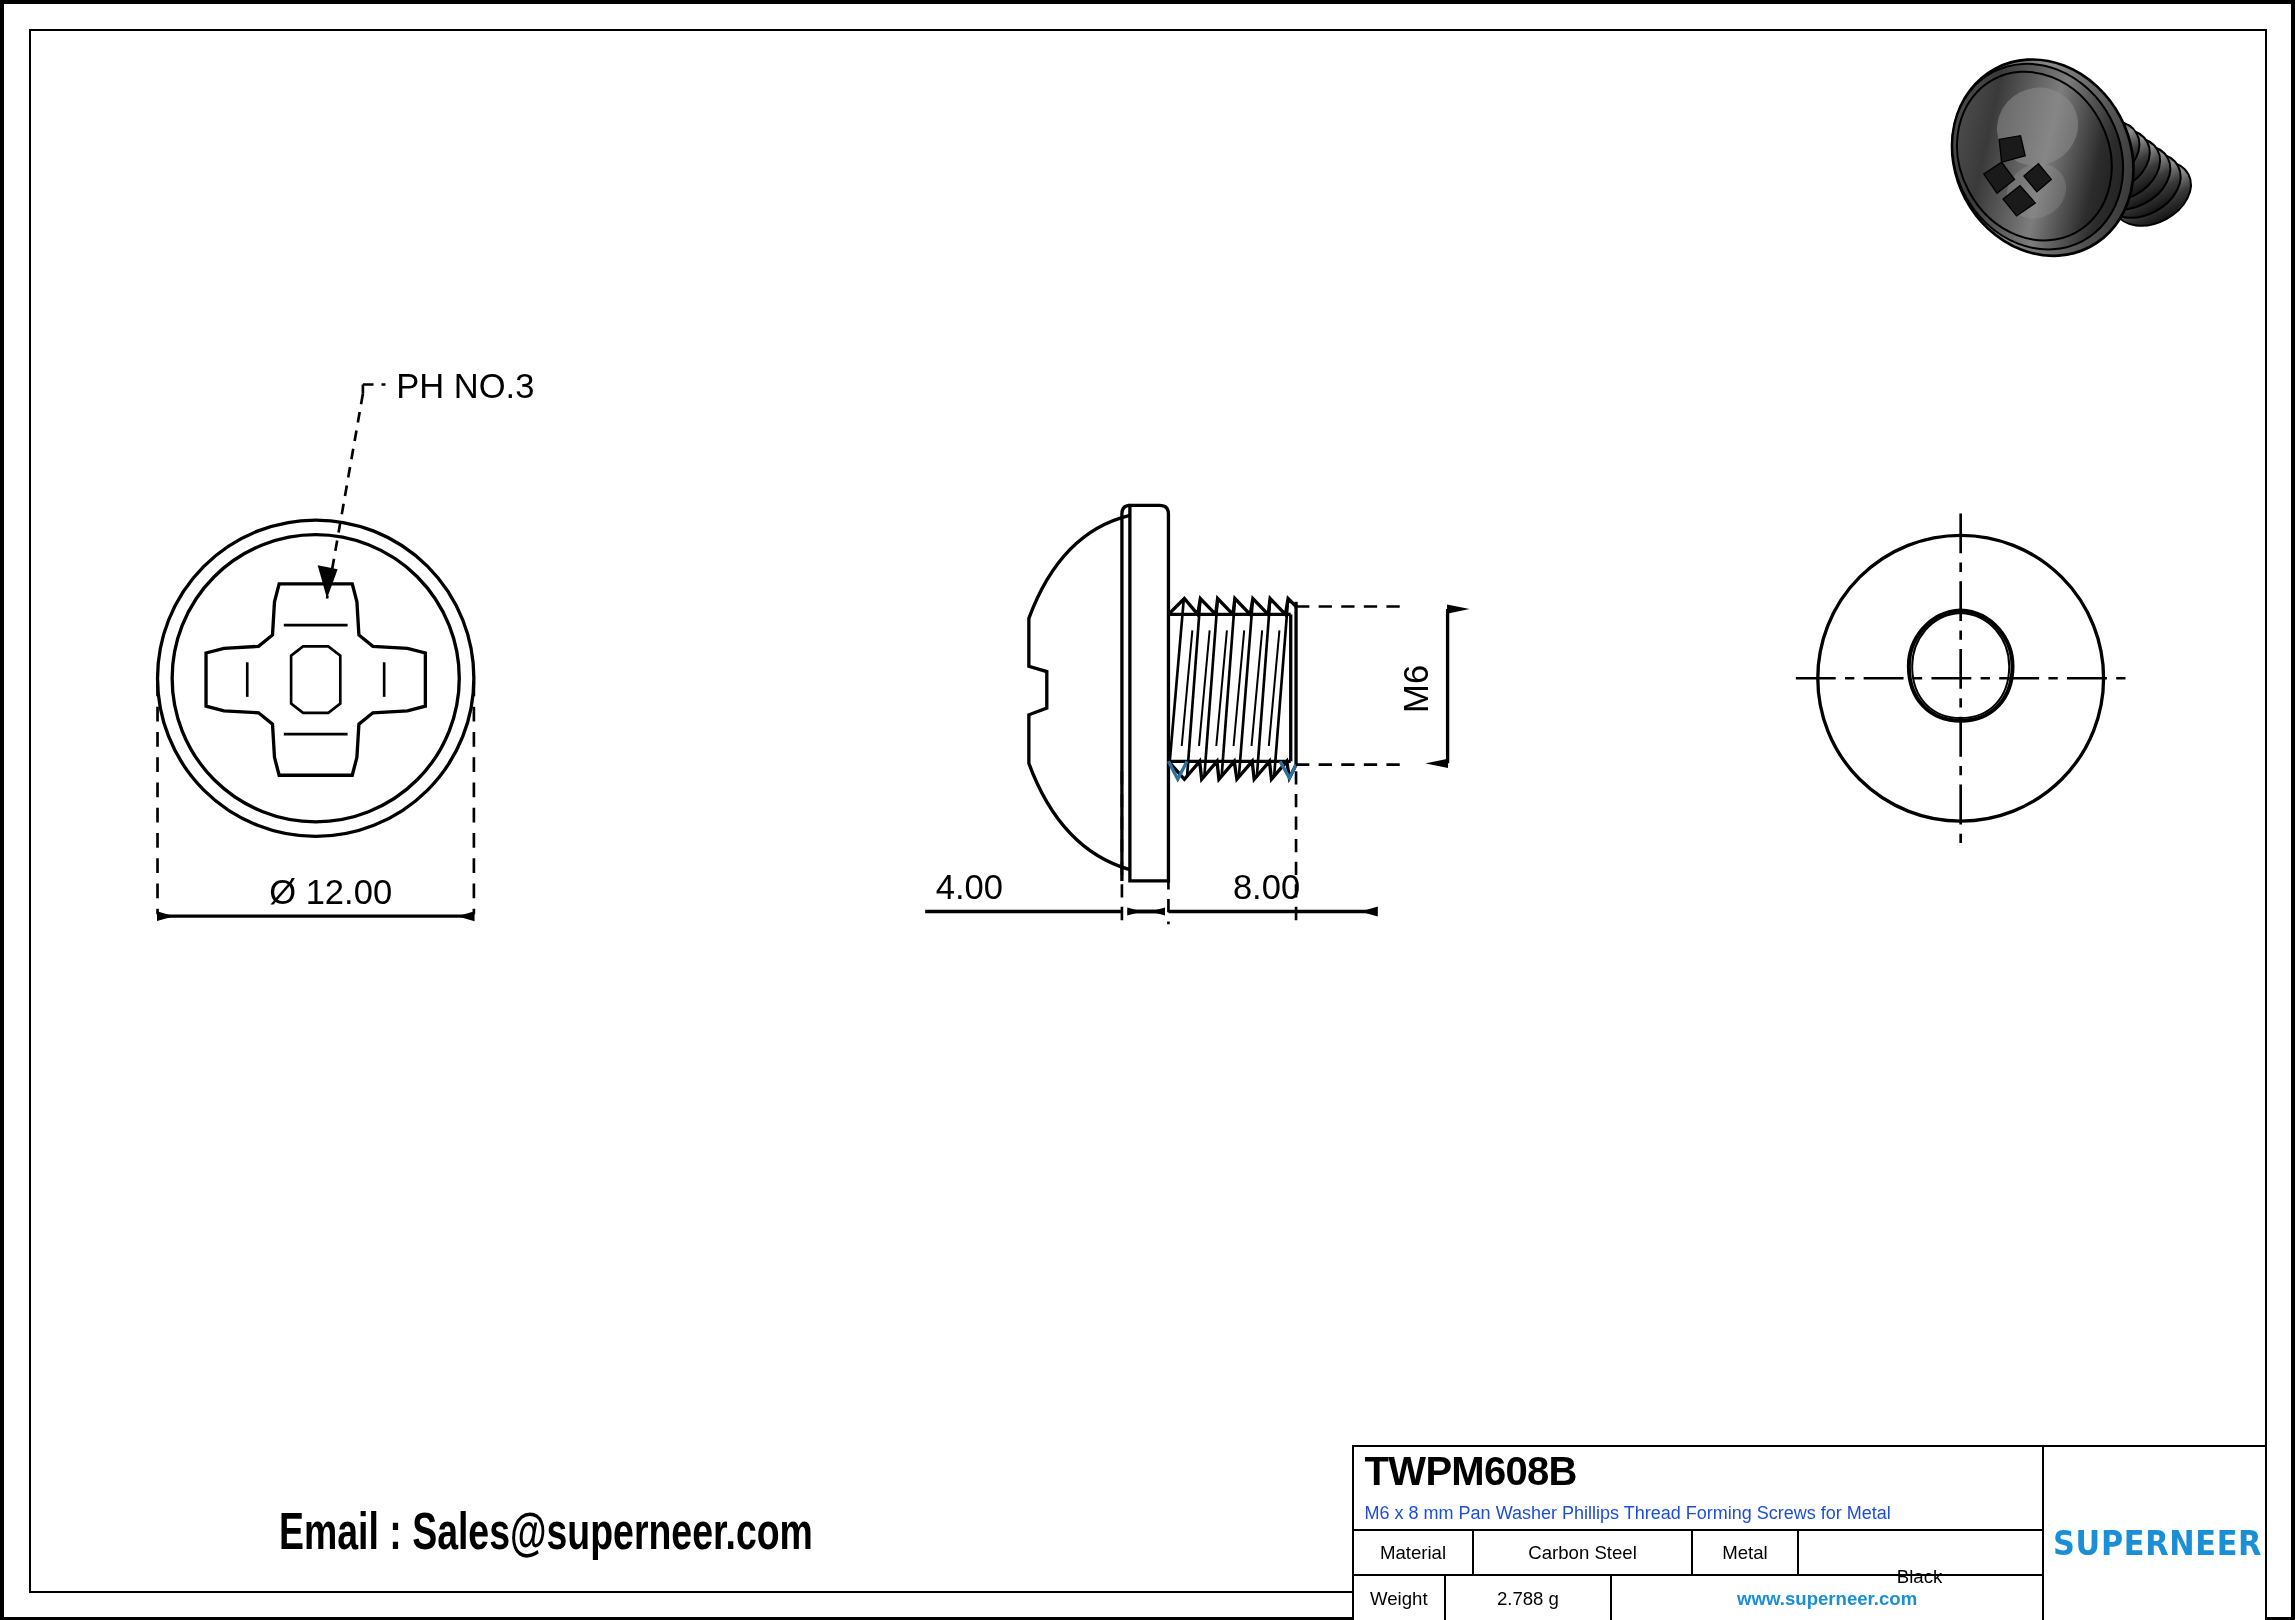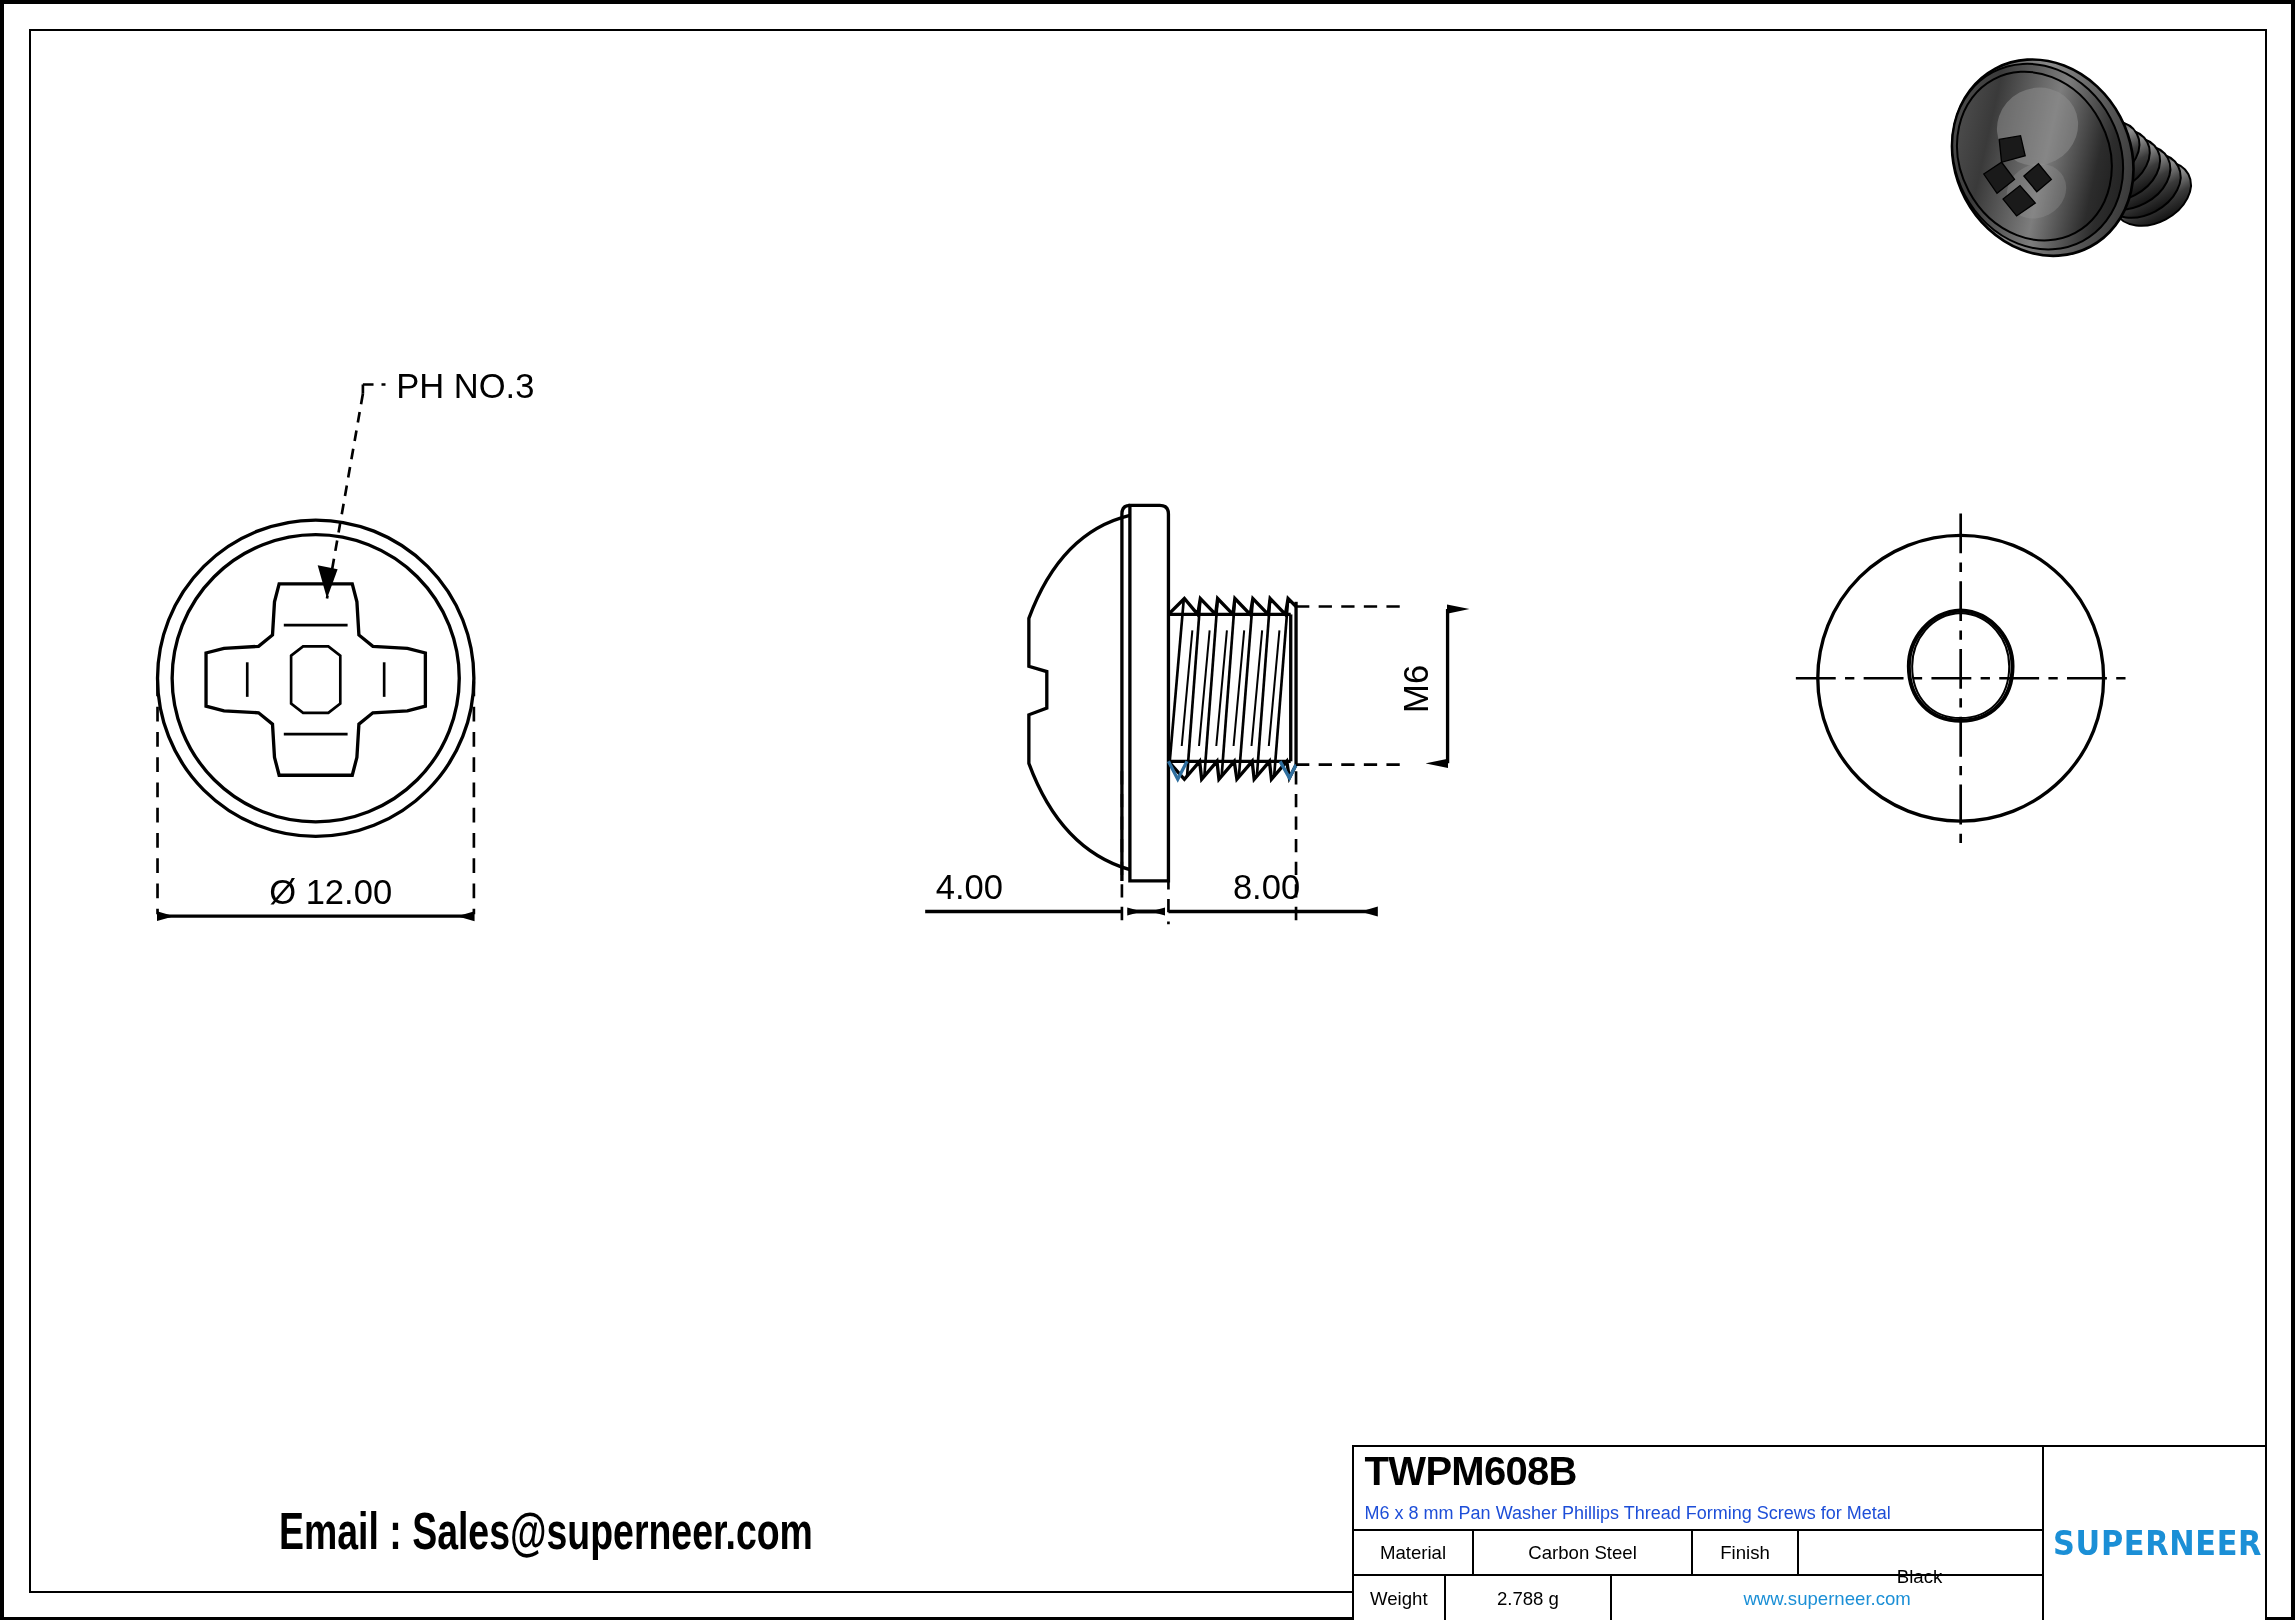--- a/index.html
+++ b/index.html
@@ -122,21 +122,21 @@
     border-right: 2px solid #000;
     height: 100%;
     overflow: hidden;
     white-space: nowrap;
   }
   .tb-cell.last { border-right: none; }
   .c-label { width: 120px; }
   .c-val1  { width: 219px; }
   .c-finish{ width: 106px; }
   .c-val2  { width: 241px; margin-top: 24px; }
-  .c-web   { width: 566px; color: #1b8fd6; }
+  .c-web   { width: 566px; color: #1b8fd6; font-weight: bold; }
   .tb-right {
     width: 221px;
     display: flex;
     flex-direction: row;
     align-items: center;
     justify-content: flex-start;
     padding-top: 14.6px;
     box-sizing: border-box;
   }
   .logo-mark {
@@ -348,21 +348,21 @@
 
   <div class="title-block">
     <div class="tb-left">
       <div class="tb-head">
         <div class="part-no">TWPM608B</div>
         <div class="part-desc">M6 x 8 mm Pan Washer Phillips Thread Forming Screws for Metal</div>
       </div>
       <div class="tb-row first">
         <div class="tb-cell c-label">Material</div>
         <div class="tb-cell c-val1">Carbon Steel</div>
-        <div class="tb-cell c-finish">Finish</div>
+        <div class="tb-cell c-finish">Metal</div>
         <div class="tb-cell c-val2 last">Black</div>
       </div>
       <div class="tb-row">
         <div class="tb-cell c-label">Weight</div>
         <div class="tb-cell c-val1">2.788 g</div>
         <div class="tb-cell c-web last">www.superneer.com</div>
       </div>
     </div>
     <div class="tb-right">
       <svg class="logo-mark" viewBox="0 0 126 140">

